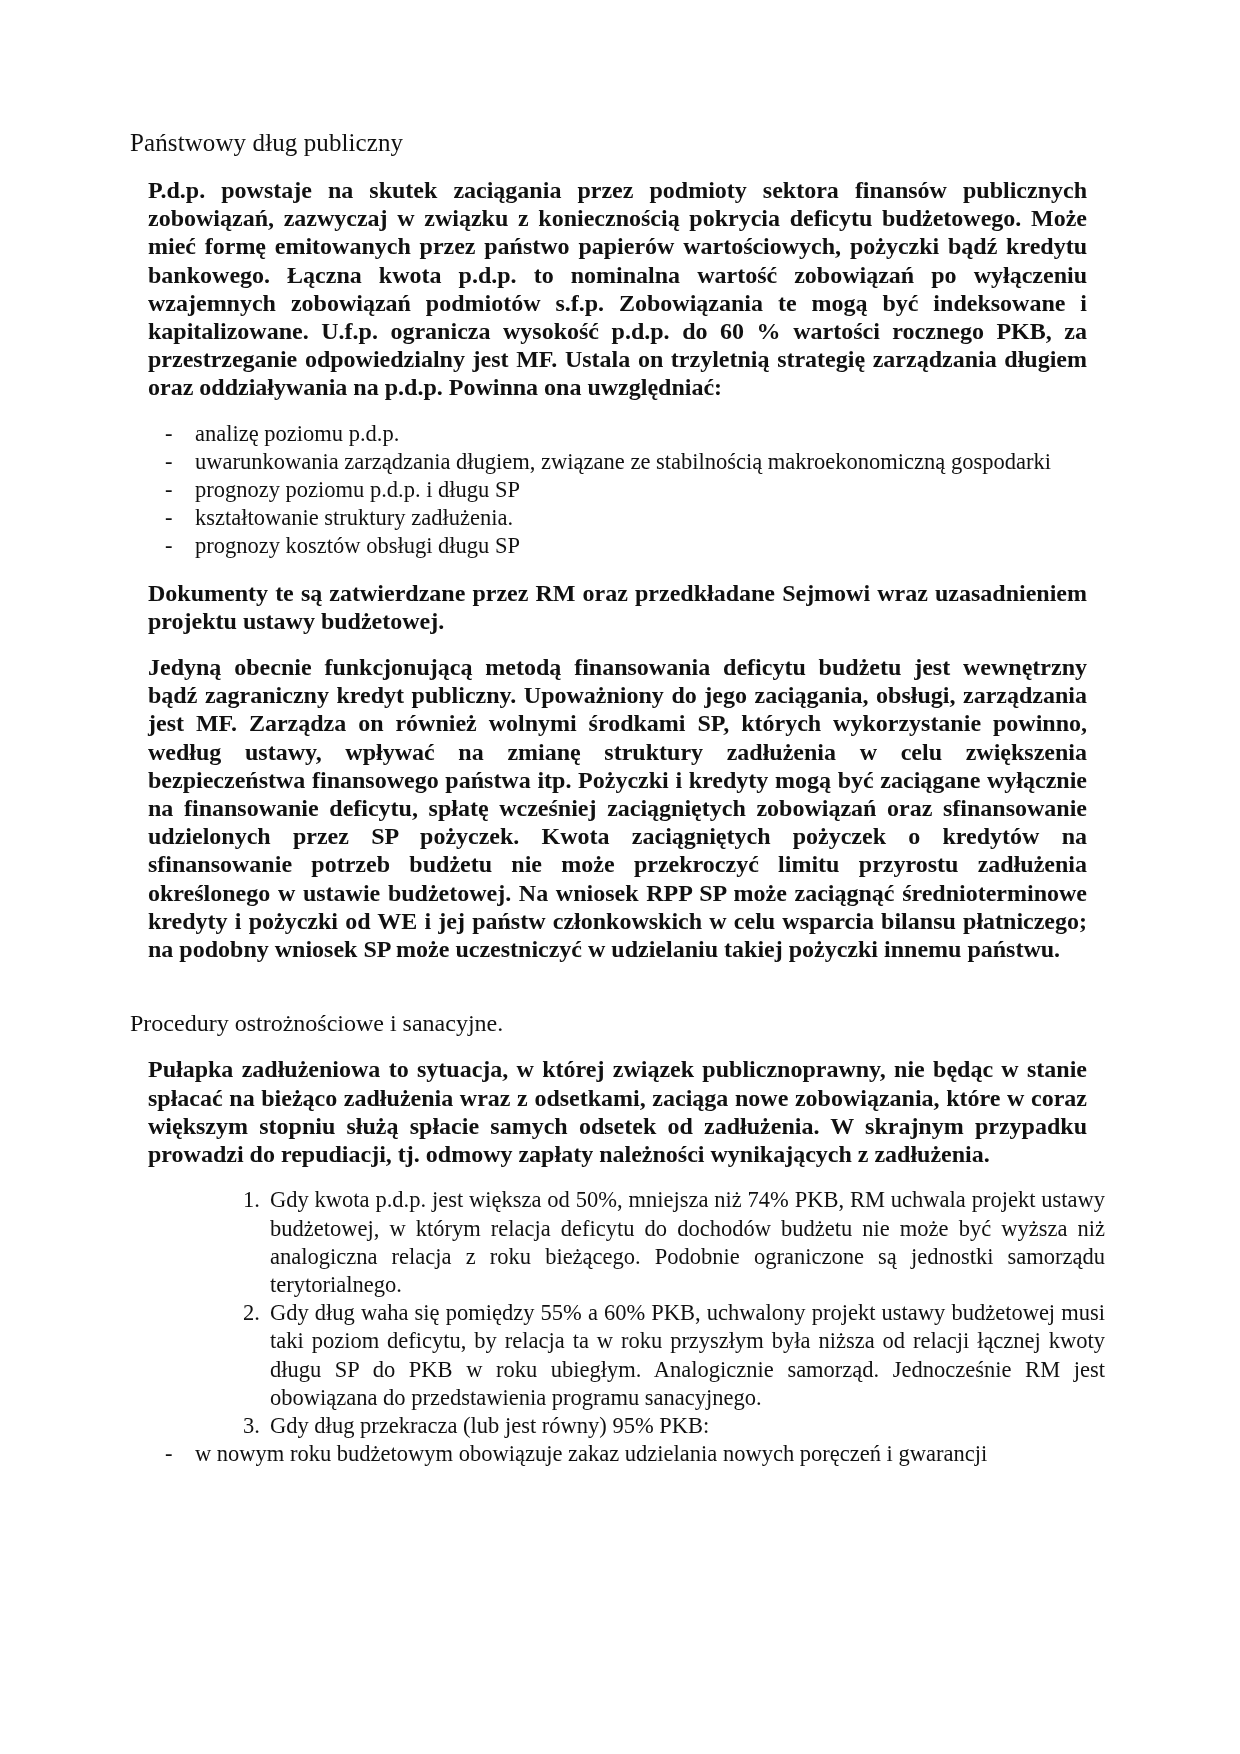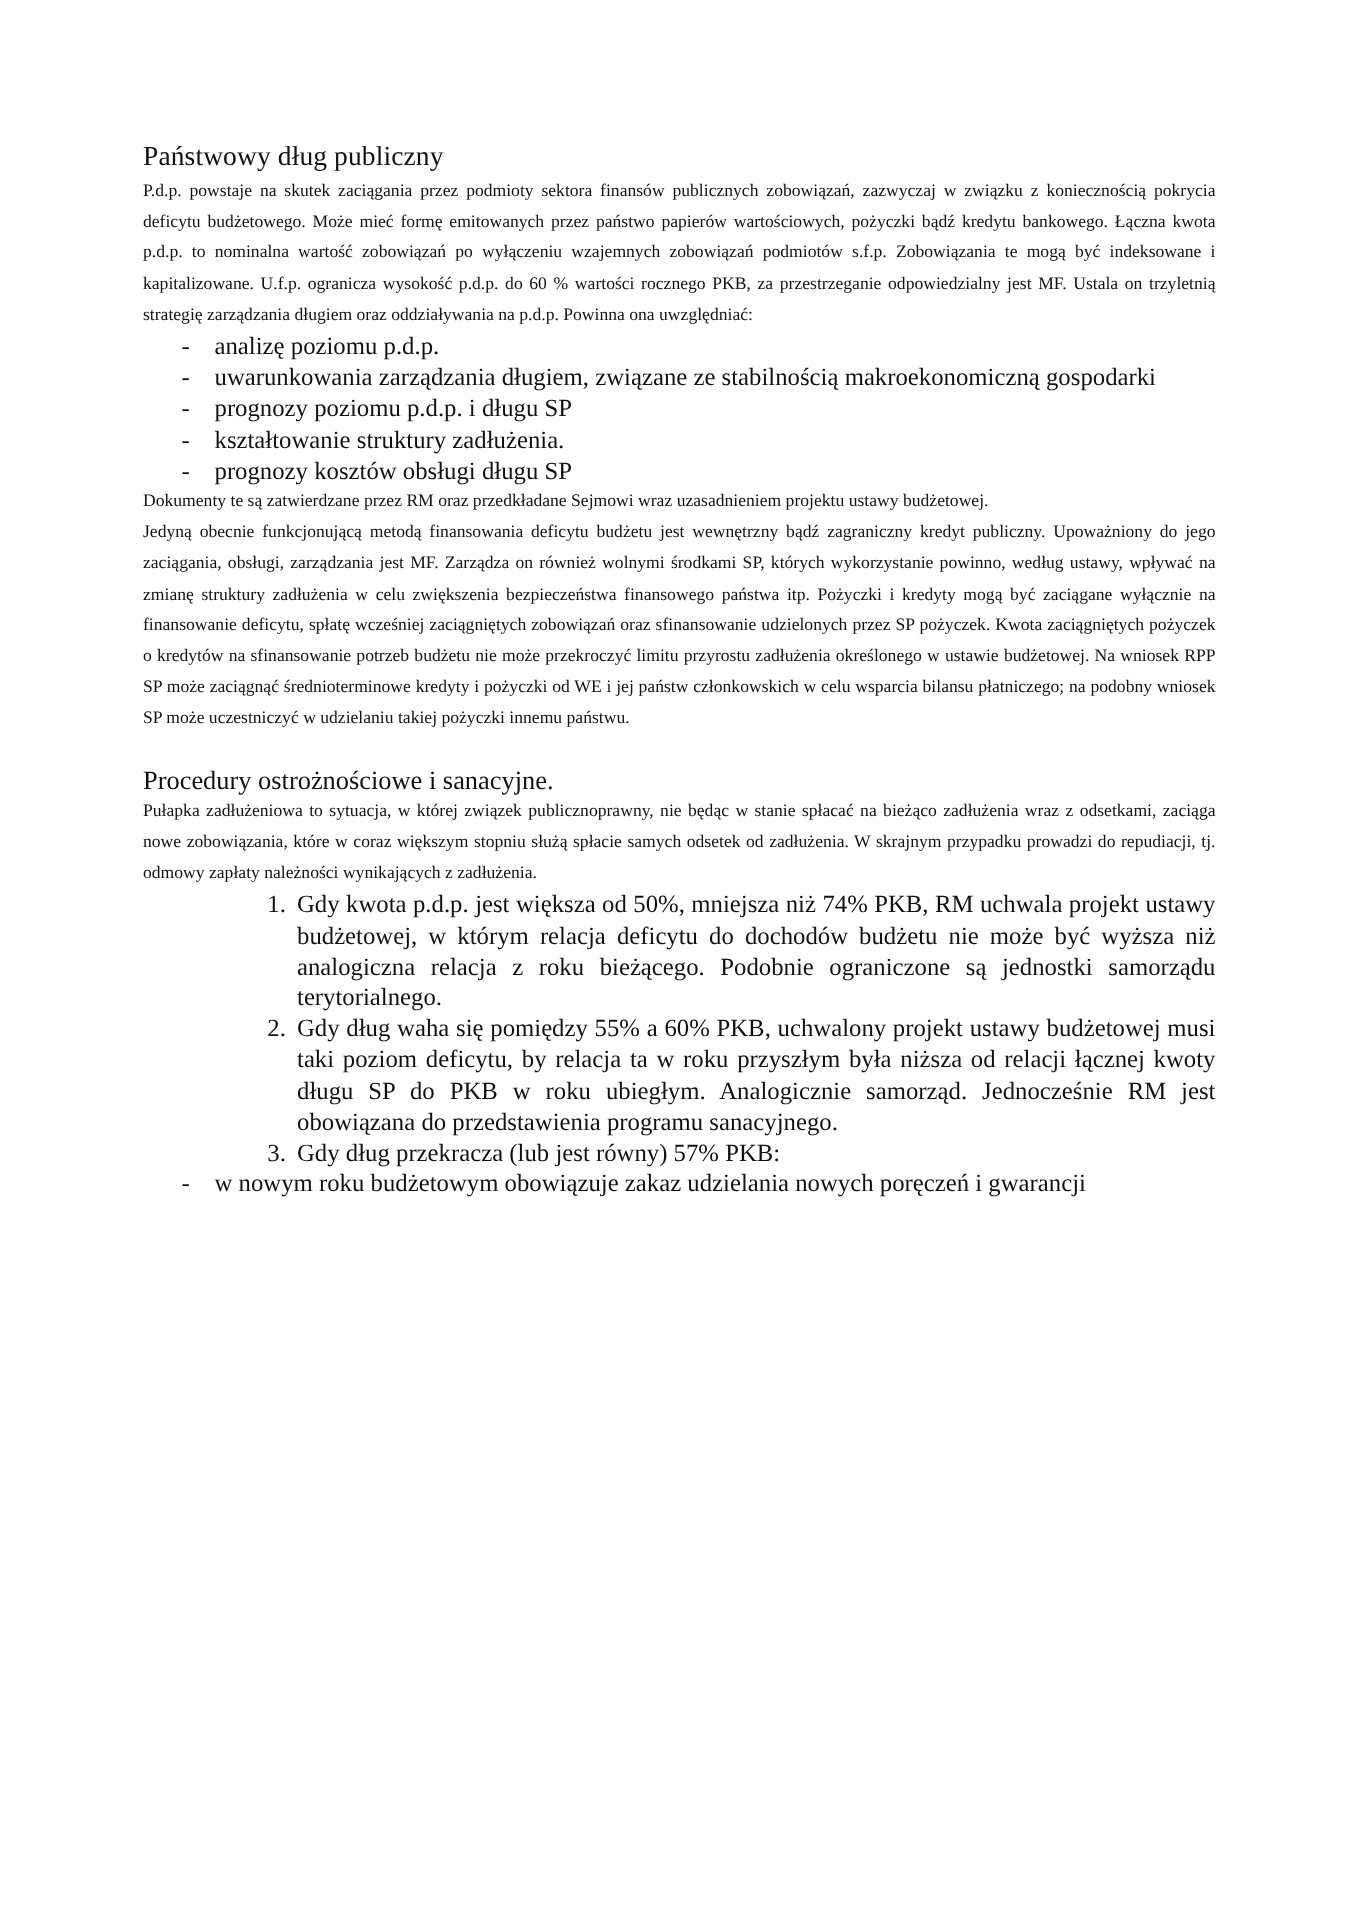--- a/index.html
+++ b/index.html
@@ -26,26 +26,27 @@
   }
   .doc-title {
     font-size: 25px;
     line-height: 30px;
     margin: 0 0 2px 0;
     font-weight: 400;
     letter-spacing: 0.1px;
     text-align: left;
   }
   p.body-par {
-    font-size: 16px;
+    font-size: 24px;
     line-height: 28.2px;
-    margin: 0;
+    margin: 18px;
     text-align: justify;
     text-justify: inter-word;
     hyphens: none;
+    font-weight: bold;
   }
   .spacer {
     height: 28px;
   }
   .sub-head {
     font-size: 24px;
     line-height: 28.2px;
     margin: 0;
     text-align: left;
   }
@@ -132,21 +133,21 @@
       <li>
         <span class="num">1.</span>
         <span>Gdy kwota p.d.p. jest większa od 50%, mniejsza niż 74% PKB, RM uchwala projekt ustawy budżetowej, w którym relacja deficytu do dochodów budżetu nie może być wyższa niż analogiczna relacja z roku bieżącego. Podobnie ograniczone są jednostki samorządu terytorialnego.</span>
       </li>
       <li>
         <span class="num">2.</span>
         <span>Gdy dług waha się pomiędzy 55% a 60% PKB, uchwalony projekt ustawy budżetowej musi taki poziom deficytu, by relacja ta w roku przyszłym była niższa od relacji łącznej kwoty długu SP do PKB w roku ubiegłym. Analogicznie samorząd. Jednocześnie RM jest obowiązana do przedstawienia programu sanacyjnego.</span>
       </li>
       <li class="nowrap-end">
         <span class="num">3.</span>
-        <span>Gdy dług przekracza (lub jest równy) 57% PKB:</span>
+        <span>Gdy dług przekracza (lub jest równy) 95% PKB:</span>
       </li>
     </ol>
 
     <ul class="dash-list outdent">
       <li>w nowym roku budżetowym obowiązuje zakaz udzielania nowych poręczeń i gwarancji</li>
     </ul>
 
   </div>
 </div>
 

